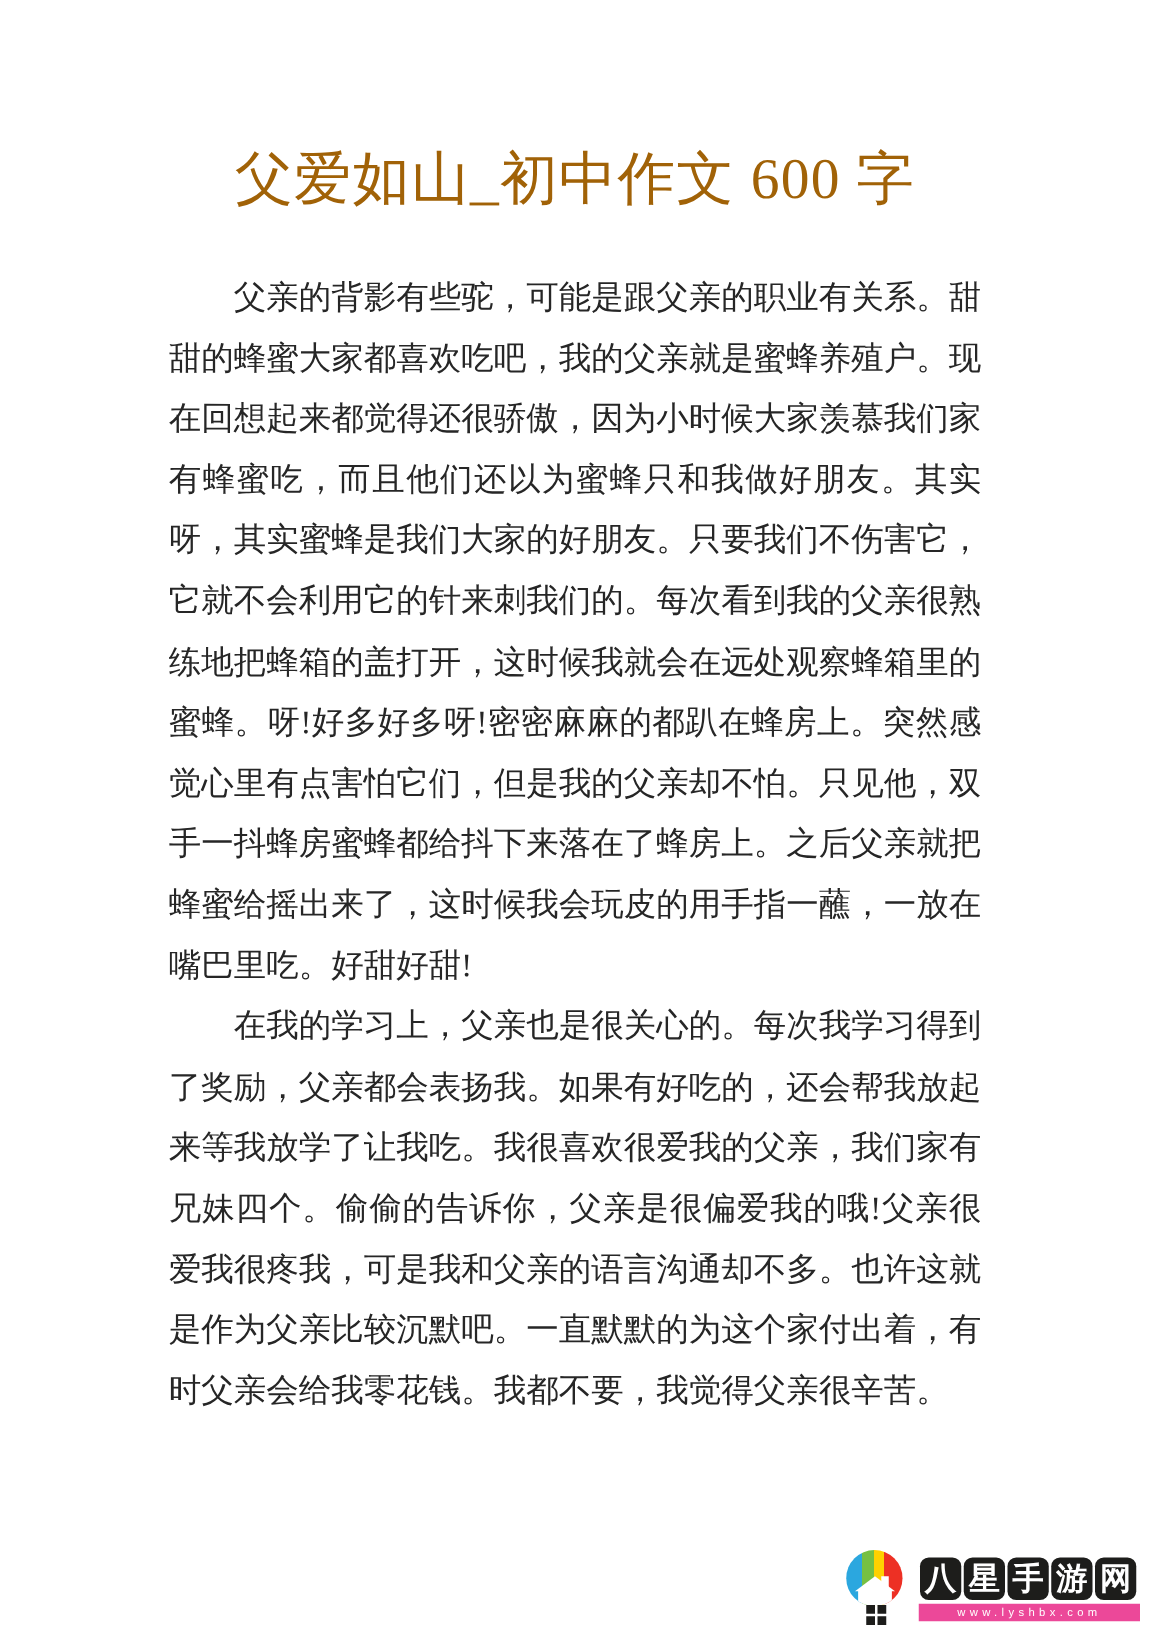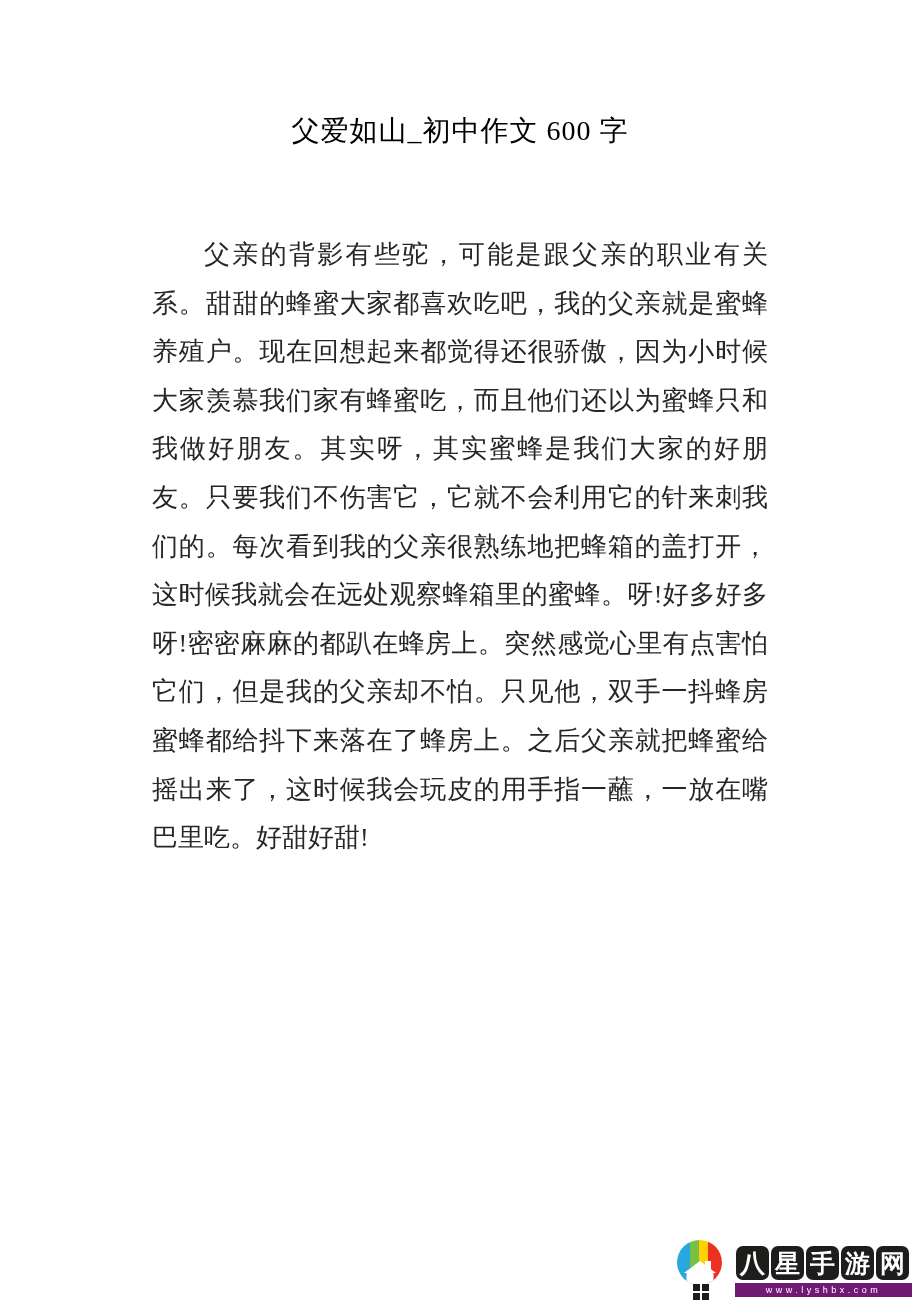--- a/index.html
+++ b/index.html
@@ -16,34 +16,34 @@
     font-family: "Liberation Serif", "DejaVu Serif", serif;
     color: #262626;
   }
   .doc-title {
     position: absolute;
     top: 112px;
     left: 135px;
     width: 650px;
     margin: 0;
     text-align: center;
-    font-size: 28px;
+    font-size: 46px;
     font-weight: normal;
     letter-spacing: 1px;
-    color: #000000;
+    color: #a16207;
     white-space: nowrap;
   }
   .essay-body {
     position: absolute;
     top: 214px;
     left: 135px;
     width: 650px;
   }
   .essay-body p {
-    margin: 17px;
+    margin: 0;
     font-size: 26px;
     line-height: 48.6px;
     text-align: justify;
     text-indent: 2em;
     color: #262626;
     word-break: break-all;
   }
   
   .watermark {
     position: absolute;
@@ -128,40 +128,41 @@
     line-height: 34px;
     text-align: center;
     display: block;
   }
   .url-bar {
     position: absolute;
     left: 71px;
     top: 45px;
     width: 177px;
     height: 14px;
-    background: #701a75;
+    background: #ec4899;
     color: #ffffff;
     font-family: "Liberation Sans", "DejaVu Sans", sans-serif;
     font-size: 9px;
     line-height: 14px;
     text-align: center;
     letter-spacing: 3.5px;
     white-space: nowrap;
     overflow: hidden;
   }
 </style>
 </head>
 <body>
 
 <div class="page">
 
   <h1 class="doc-title">父爱如山_初中作文 600 字</h1>
 
   <div class="essay-body">
     <p>父亲的背影有些驼，可能是跟父亲的职业有关系。甜甜的蜂蜜大家都喜欢吃吧，我的父亲就是蜜蜂养殖户。现在回想起来都觉得还很骄傲，因为小时候大家羡慕我们家有蜂蜜吃，而且他们还以为蜜蜂只和我做好朋友。其实呀，其实蜜蜂是我们大家的好朋友。只要我们不伤害它，它就不会利用它的针来刺我们的。每次看到我的父亲很熟练地把蜂箱的盖打开，这时候我就会在远处观察蜂箱里的蜜蜂。呀!好多好多呀!密密麻麻的都趴在蜂房上。突然感觉心里有点害怕它们，但是我的父亲却不怕。只见他，双手一抖蜂房蜜蜂都给抖下来落在了蜂房上。之后父亲就把蜂蜜给摇出来了，这时候我会玩皮的用手指一蘸，一放在嘴巴里吃。好甜好甜!</p>
+    <p>在我的学习上，父亲也是很关心的。每次我学习得到了奖励，父亲都会表扬我。如果有好吃的，还会帮我放起来等我放学了让我吃。我很喜欢很爱我的父亲，我们家有兄妹四个。偷偷的告诉你，父亲是很偏爱我的哦!父亲很爱我很疼我，可是我和父亲的语言沟通却不多。也许这就是作为父亲比较沉默吧。一直默默的为这个家付出着，有时父亲会给我零花钱。我都不要，我觉得父亲很辛苦。</p>
   </div>
 
   <div class="watermark">
 
     <div class="logo-circle">
       <span class="house-roof"></span>
       <span class="house-chimney"></span>
       <span class="house-body"></span>
     </div>
 

